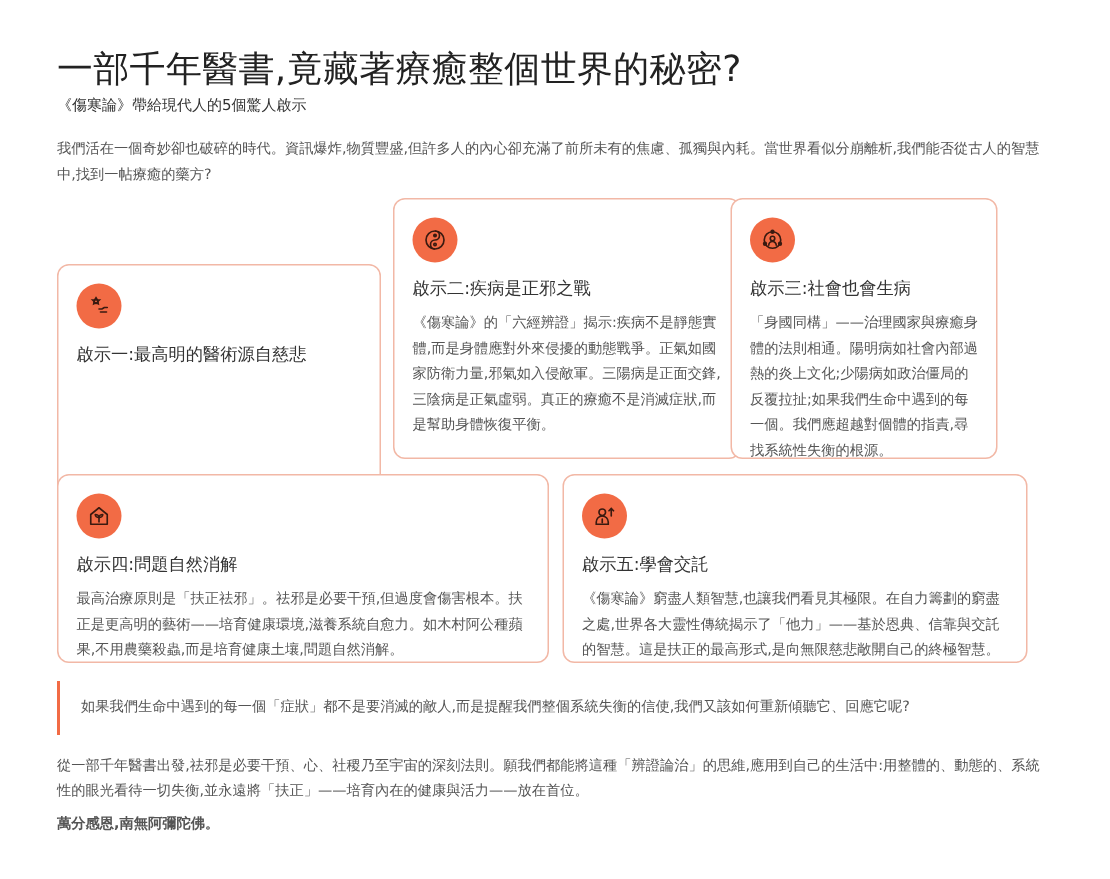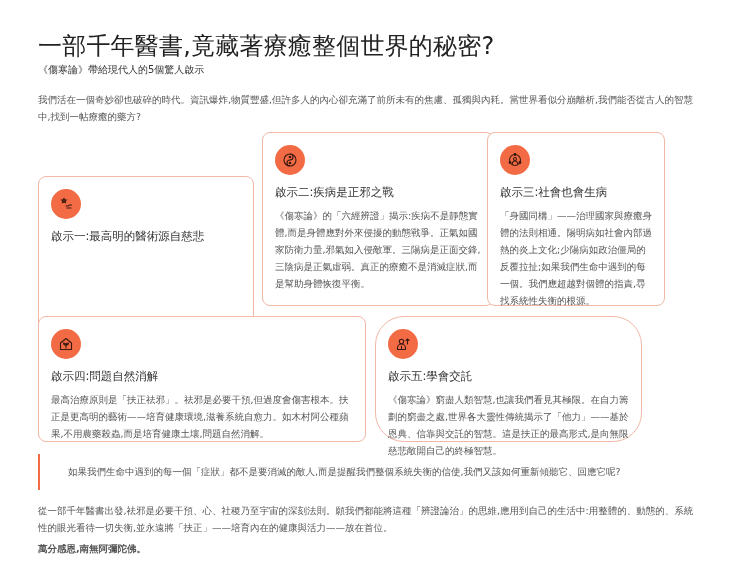--- a/index.html
+++ b/index.html
@@ -7,21 +7,21 @@
   body { font-family: "DejaVu Sans", "Liberation Sans", sans-serif; color: #333; position: relative; }
   .page { position: absolute; left: 38px; top: 0; width: 664px; }
   .title { position: absolute; left: 0; top: 30px; font-size: 24px; font-weight: 400; color: #222; white-space: nowrap; letter-spacing: 0.2px; }
   .subtitle { position: absolute; left: 0; top: 63px; font-size: 10px; color: #333; white-space: nowrap; }
   .intro { position: absolute; left: 0; top: 91px; width: 664px; font-size: 9.5px; line-height: 17px; color: #555; }
   .card { position: absolute; border: 1.5px solid #f2b8a6; border-radius: 8px; background: #fff; padding: 12px 12px 10px 12px; }
   .card .icon { width: 30px; height: 30px; border-radius: 50%; background: #f26b45; display: flex; align-items: center; justify-content: center; }
   .card .icon svg { width: 16px; height: 16px; }
   .card h3 { font-size: 11.5px; font-weight: 400; color: #333; margin-top: 10px; white-space: nowrap; }
   .card p { font-size: 9.5px; line-height: 17px; color: #555; margin-top: 7px; }
-  .quote { position: absolute; left: 0; top: 454px; width: 664px; height: 36px; border-left: 2px solid #f26b45; padding-left: 28px; font-size: 9.5px; line-height: 36px; color: #555; white-space: nowrap; }
+  .quote { position: absolute; left: 0; top: 454px; width: 664px; height: 36px; border-left: 2px solid #f26b45; padding-left: 14px; font-size: 9.5px; line-height: 36px; color: #555; white-space: nowrap; }
   .conclusion { position: absolute; left: 0; top: 502px; width: 664px; font-size: 9.5px; line-height: 17px; color: #555; }
   .closing { position: absolute; left: 0; top: 543px; font-size: 9.5px; color: #555; white-space: nowrap; font-weight: bold; }
 </style>
 </head>
 <body>
 
 <div class="page">
   <h1 class="title">一部千年醫書,竟藏著療癒整個世界的秘密?</h1>
   <div class="subtitle">《傷寒論》帶給現代人的5個驚人啟示</div>
   <p class="intro">我們活在一個奇妙卻也破碎的時代。資訊爆炸,物質豐盛,但許多人的內心卻充滿了前所未有的焦慮、孤獨與內耗。當世界看似分崩離析,我們能否從古人的智慧中,找到一帖療癒的藥方?</p>
@@ -71,21 +71,21 @@
         <path d="M2.5 7 L8 2.5 L13.5 7 V13.5 H2.5 Z"></path>
         <path d="M8 12 V8.5"></path>
         <path d="M8 9 C6.5 9 5.5 8 5.5 7 C7 7 8 8 8 9"></path>
         <path d="M8 9 C9.5 9 10.5 8 10.5 7 C9 7 8 8 8 9"></path>
       </svg>
     </div>
     <h3>啟示四:問題自然消解</h3>
     <p>最高治療原則是「扶正祛邪」。祛邪是必要干預,但過度會傷害根本。扶正是更高明的藝術——培育健康環境,滋養系統自愈力。如木村阿公種蘋果,不用農藥殺蟲,而是培育健康土壤,問題自然消解。</p>
   </div>
 
-  <div class="card" style="left:337px; top:316px; width:267px; height:126px;border-radius:29px;">
+  <div class="card" style="left:337px; top:316px; width:310px; height:126px;">
     <div class="icon">
       <svg viewBox="0 0 16 16" fill="none" stroke="#3a1a10" stroke-width="1.1" stroke-linecap="round">
         <circle cx="6.5" cy="5.5" r="2.2"></circle>
         <path d="M2.5 13.5 V12 a4 4 0 0 1 8 0 V13.5 Z"></path>
         <path d="M6.5 10 V12.5"></path>
         <path d="M12.5 8 V3 M11 4.5 L12.5 3 L14 4.5"></path>
       </svg>
     </div>
     <h3>啟示五:學會交託</h3>
     <p>《傷寒論》窮盡人類智慧,也讓我們看見其極限。在自力籌劃的窮盡之處,世界各大靈性傳統揭示了「他力」——基於恩典、信靠與交託的智慧。這是扶正的最高形式,是向無限慈悲敞開自己的終極智慧。</p>

